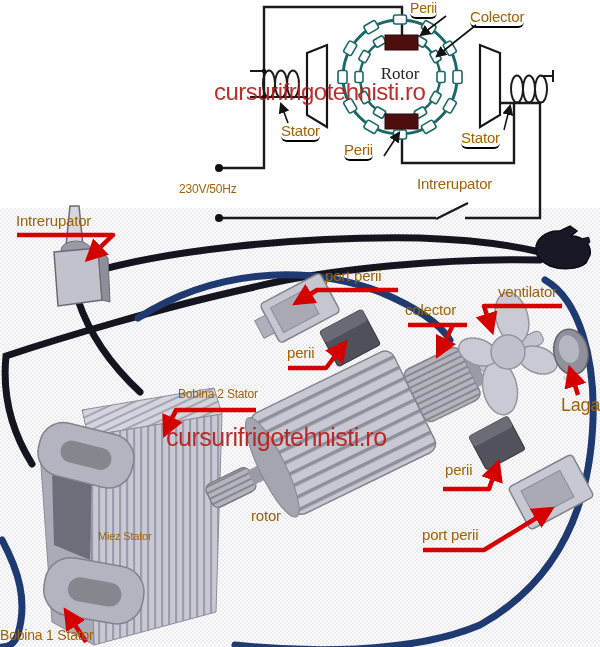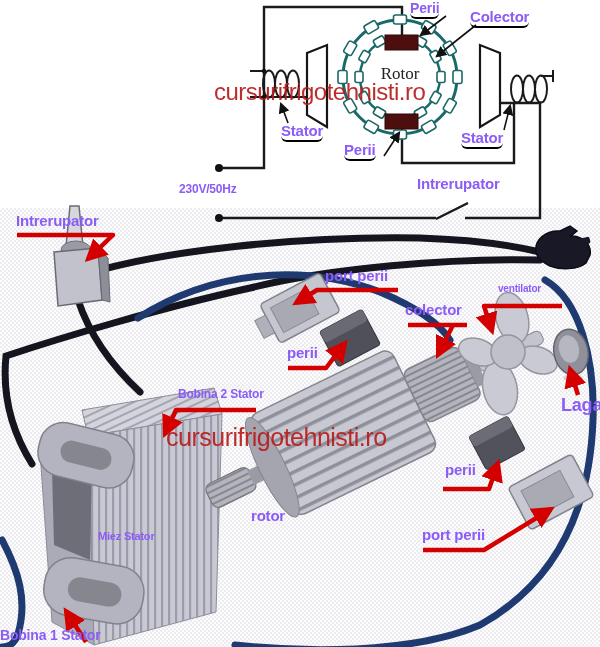--- a/index.html
+++ b/index.html
@@ -3,21 +3,21 @@
 <meta charset="utf-8">
 <style>
   html,body{margin:0;padding:0;background:#fff;}
   .stage{position:relative;width:600px;height:647px;background:#fff;overflow:hidden;
          font-family:"Liberation Sans",sans-serif;}
   .photo-bg{position:absolute;left:0;top:208px;width:600px;height:439px;z-index:0;
     background-color:#fdfdfe;
     background-image:conic-gradient(rgba(150,150,168,.16) 0 25%,transparent 0 50%,rgba(150,150,168,.16) 0 75%,transparent 0);
     background-size:4px 4px;}
   svg.art{position:absolute;left:0;top:0;z-index:1;}
-  .lbl{position:absolute;font-weight:bold;color:#8b5cf6;white-space:nowrap;z-index:4;
+  .lbl{position:absolute;font-weight:normal;color:#a16207;white-space:nowrap;z-index:4;
        line-height:1.05;letter-spacing:-0.2px;border-radius:6px;}
   .lbl.u{border-bottom:2.2px solid #000;padding-bottom:1px;}
   .lbl-rotor-sch{position:absolute;z-index:2;color:#222;font-family:"Liberation Serif",serif;
        font-weight:normal;white-space:nowrap;}
   .wm{position:absolute;z-index:3;font-weight:normal;color:#b91c1c;opacity:.92;
       white-space:nowrap;letter-spacing:-0.5px;}
 </style>
 </head>
 <body>
 
@@ -234,21 +234,21 @@
   <div class="lbl u" style="left:281px;top:123px;font-size:15px">Stator</div>
   <div class="lbl u" style="left:344px;top:142px;font-size:15px">Perii</div>
   <div class="lbl u" style="left:461px;top:130px;font-size:15px">Stator</div>
   <div class="lbl" style="left:179px;top:183px;font-size:12px">230V/50Hz</div>
   <div class="lbl" style="left:417px;top:176px;font-size:15px">Intrerupator</div>
 
   <div class="lbl" style="left:16px;top:213px;font-size:15px">Intrerupator</div>
   <div class="lbl" style="left:325px;top:268px;font-size:15px">port perii</div>
   <div class="lbl" style="left:287px;top:345px;font-size:15px">perii</div>
   <div class="lbl" style="left:405px;top:302px;font-size:15px">colector</div>
-  <div class="lbl" style="left:498px;top:284px;font-size:10px">ventilator</div>
+  <div class="lbl" style="left:498px;top:284px;font-size:15px">ventilator</div>
   <div class="lbl" style="left:561px;top:396px;font-size:18px">Lagar</div>
   <div class="lbl" style="left:178px;top:388px;font-size:12px">Bobina 2 Stator</div>
   <div class="lbl" style="left:98px;top:531px;font-size:11px">Miez Stator</div>
   <div class="lbl" style="left:251px;top:508px;font-size:15px">rotor</div>
   <div class="lbl" style="left:445px;top:462px;font-size:15px">perii</div>
   <div class="lbl" style="left:422px;top:527px;font-size:15px">port perii</div>
   <div class="lbl" style="left:0px;top:628px;font-size:14px">Bobina 1 Stator</div>
 
 </div>
 

